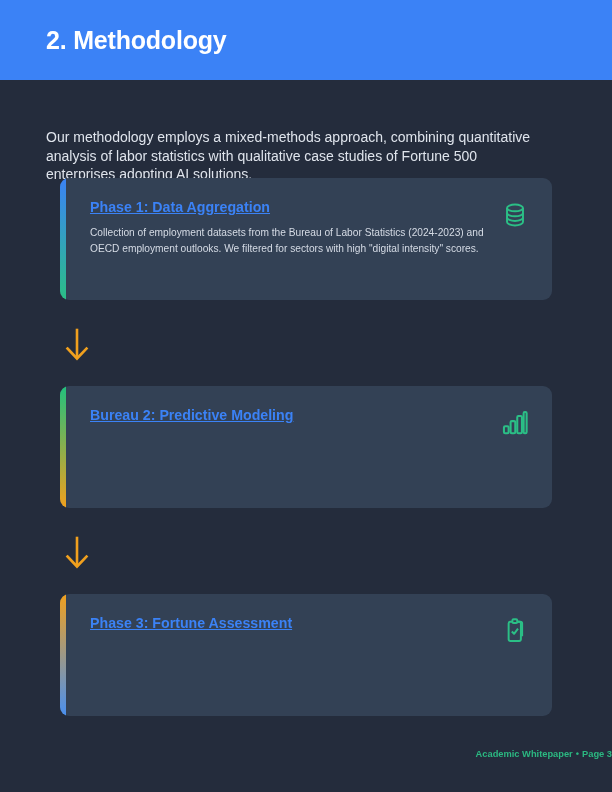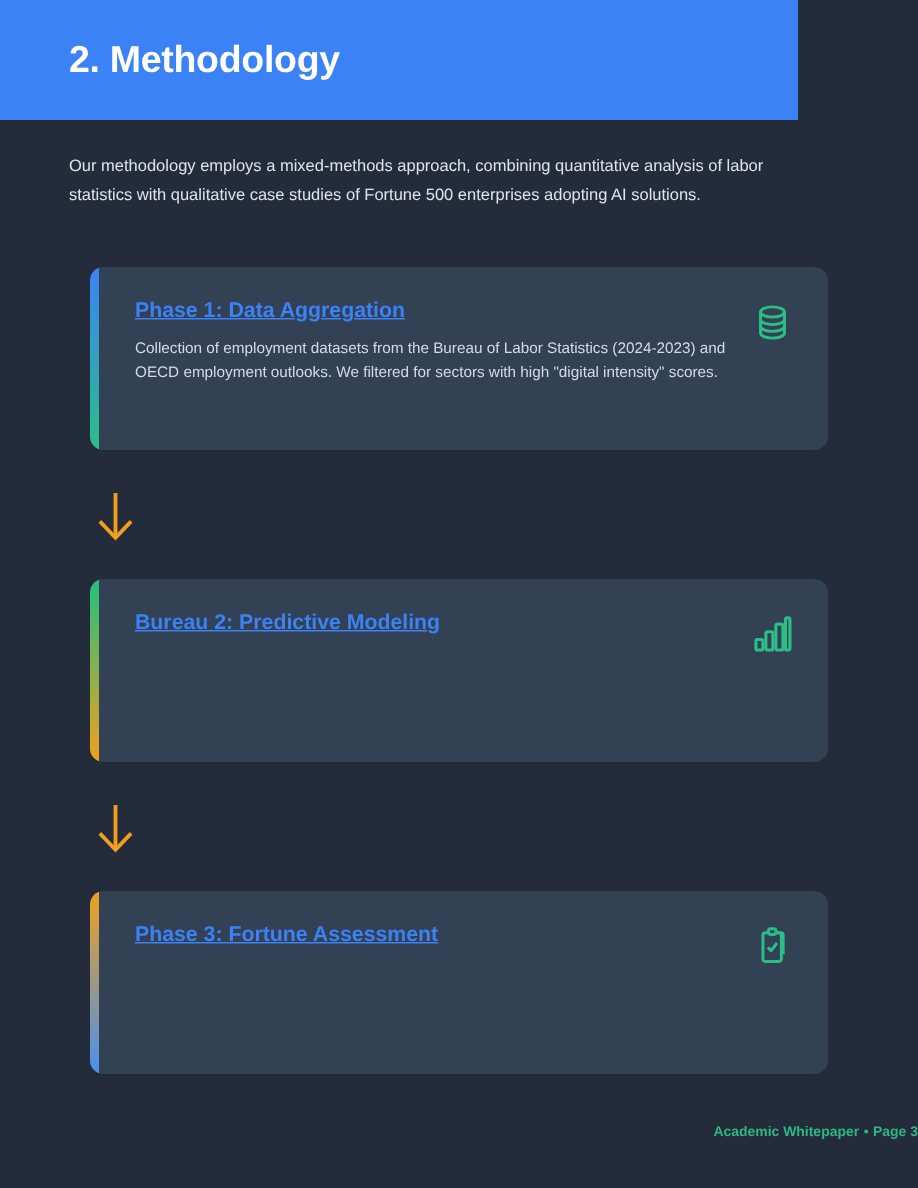--- a/index.html
+++ b/index.html
@@ -10,42 +10,42 @@
     width: 612px;
     height: 792px;
     background: #242c3c;
     font-family: "Liberation Sans", sans-serif;
     overflow: hidden;
     position: relative;
   }
 
   
   .header-band {
-    width: 532px;
+    width: 612px;
     height: 80px;
     background: #3b82f6;
     box-sizing: border-box;
     display: flex;
     align-items: center;
     padding-left: 46px;
   }
   .header-title {
     color: #ffffff;
     font-size: 25px;
     font-weight: bold;
     letter-spacing: -0.2px;
     line-height: 1;
   }
 
   
   .intro {
-    margin: 22px 46px 0 46px;
+    margin: 48px 46px 0 46px;
     width: 500px;
     color: #dfe4ec;
-    font-size: 11px;
+    font-size: 14px;
     line-height: 18.5px;
   }
 
   
   .card {
     position: absolute;
     left: 60px;
     width: 492px;
     height: 122px;
     border-radius: 9px;

